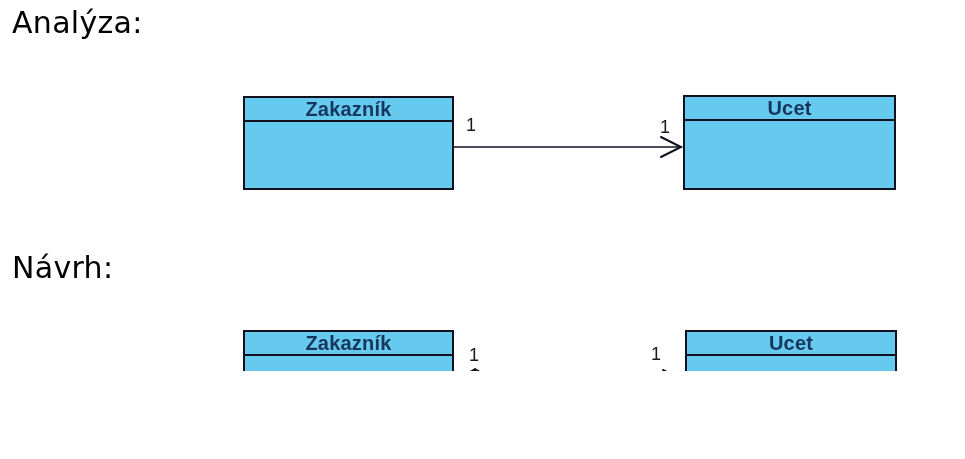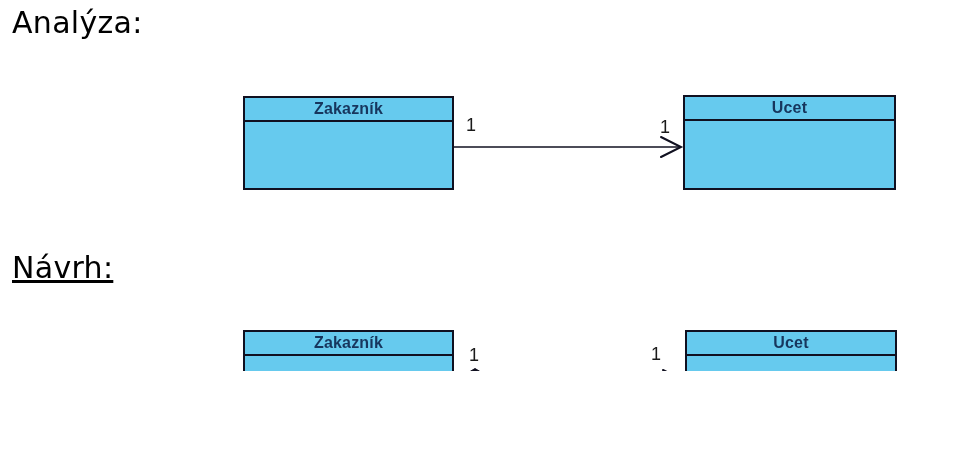--- a/index.html
+++ b/index.html
@@ -39,21 +39,21 @@
     flex-direction: column;
   }
   .uml-class-header {
     box-sizing: border-box;
     height: 24px;
     border-bottom: 2px solid var(--class-border, #101020);
     display: flex;
     align-items: center;
     justify-content: center;
     font-weight: bold;
-    font-size: 16px;
+    font-size: 20px;
     color: var(--class-title-text, #17365D);
     letter-spacing: 0.2px;
   }
   .uml-class-body {
     flex: 1 1 auto;
   }
 
   
   svg.connectors {
     position: absolute;
@@ -88,21 +88,21 @@
     white-space: nowrap;
   }
 </style>
 </head>
 <body>
 
 <div class="canvas">
 
   <div class="section-title" style="top:5px;">Analýza:</div>
 
-  <div class="section-title" style="top:250px;text-decoration:underline;">Návrh:</div>
+  <div class="section-title" style="top:250px;">Návrh:</div>
 
   <svg class="connectors" viewBox="0 0 965 459" xmlns="http://www.w3.org/2000/svg">
 
     <g>
       <line class="conn-line" x1="454" y1="147" x2="681" y2="147"></line>
       <polyline class="conn-arrow" points="661,137 681,147 661,157"></polyline>
     </g>
 
     <g>
       <line class="conn-line" x1="454" y1="380" x2="683" y2="380"></line>

